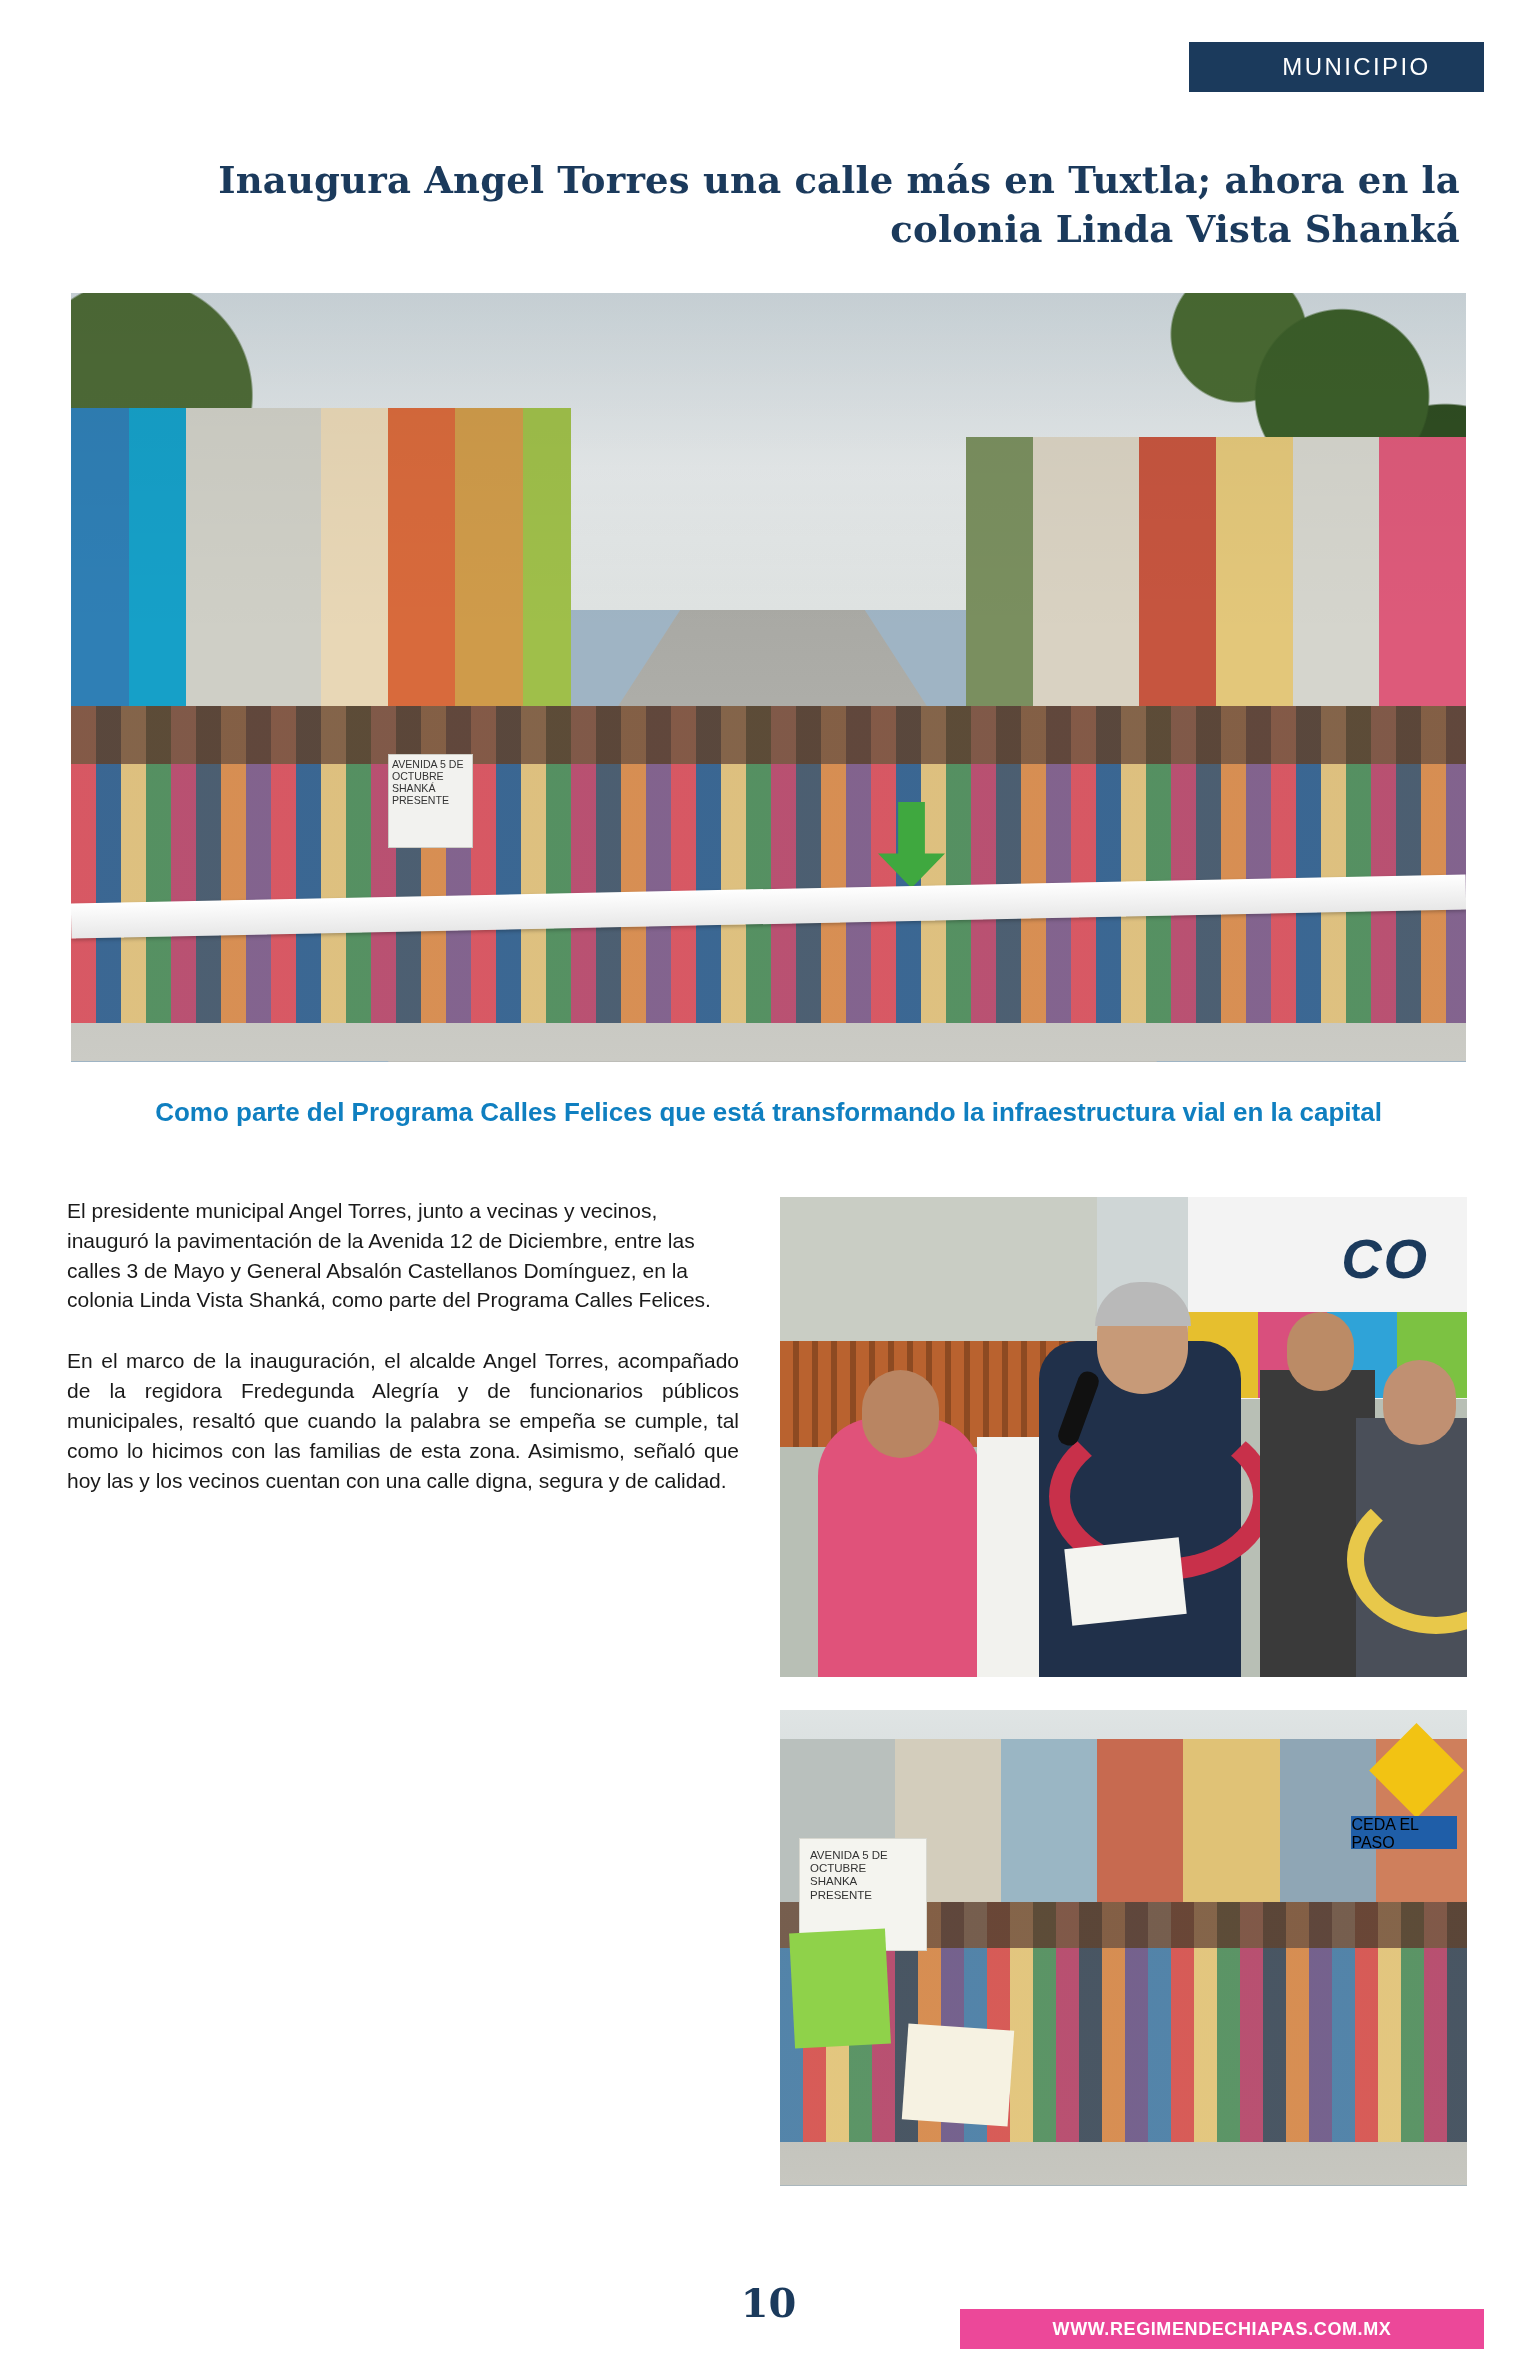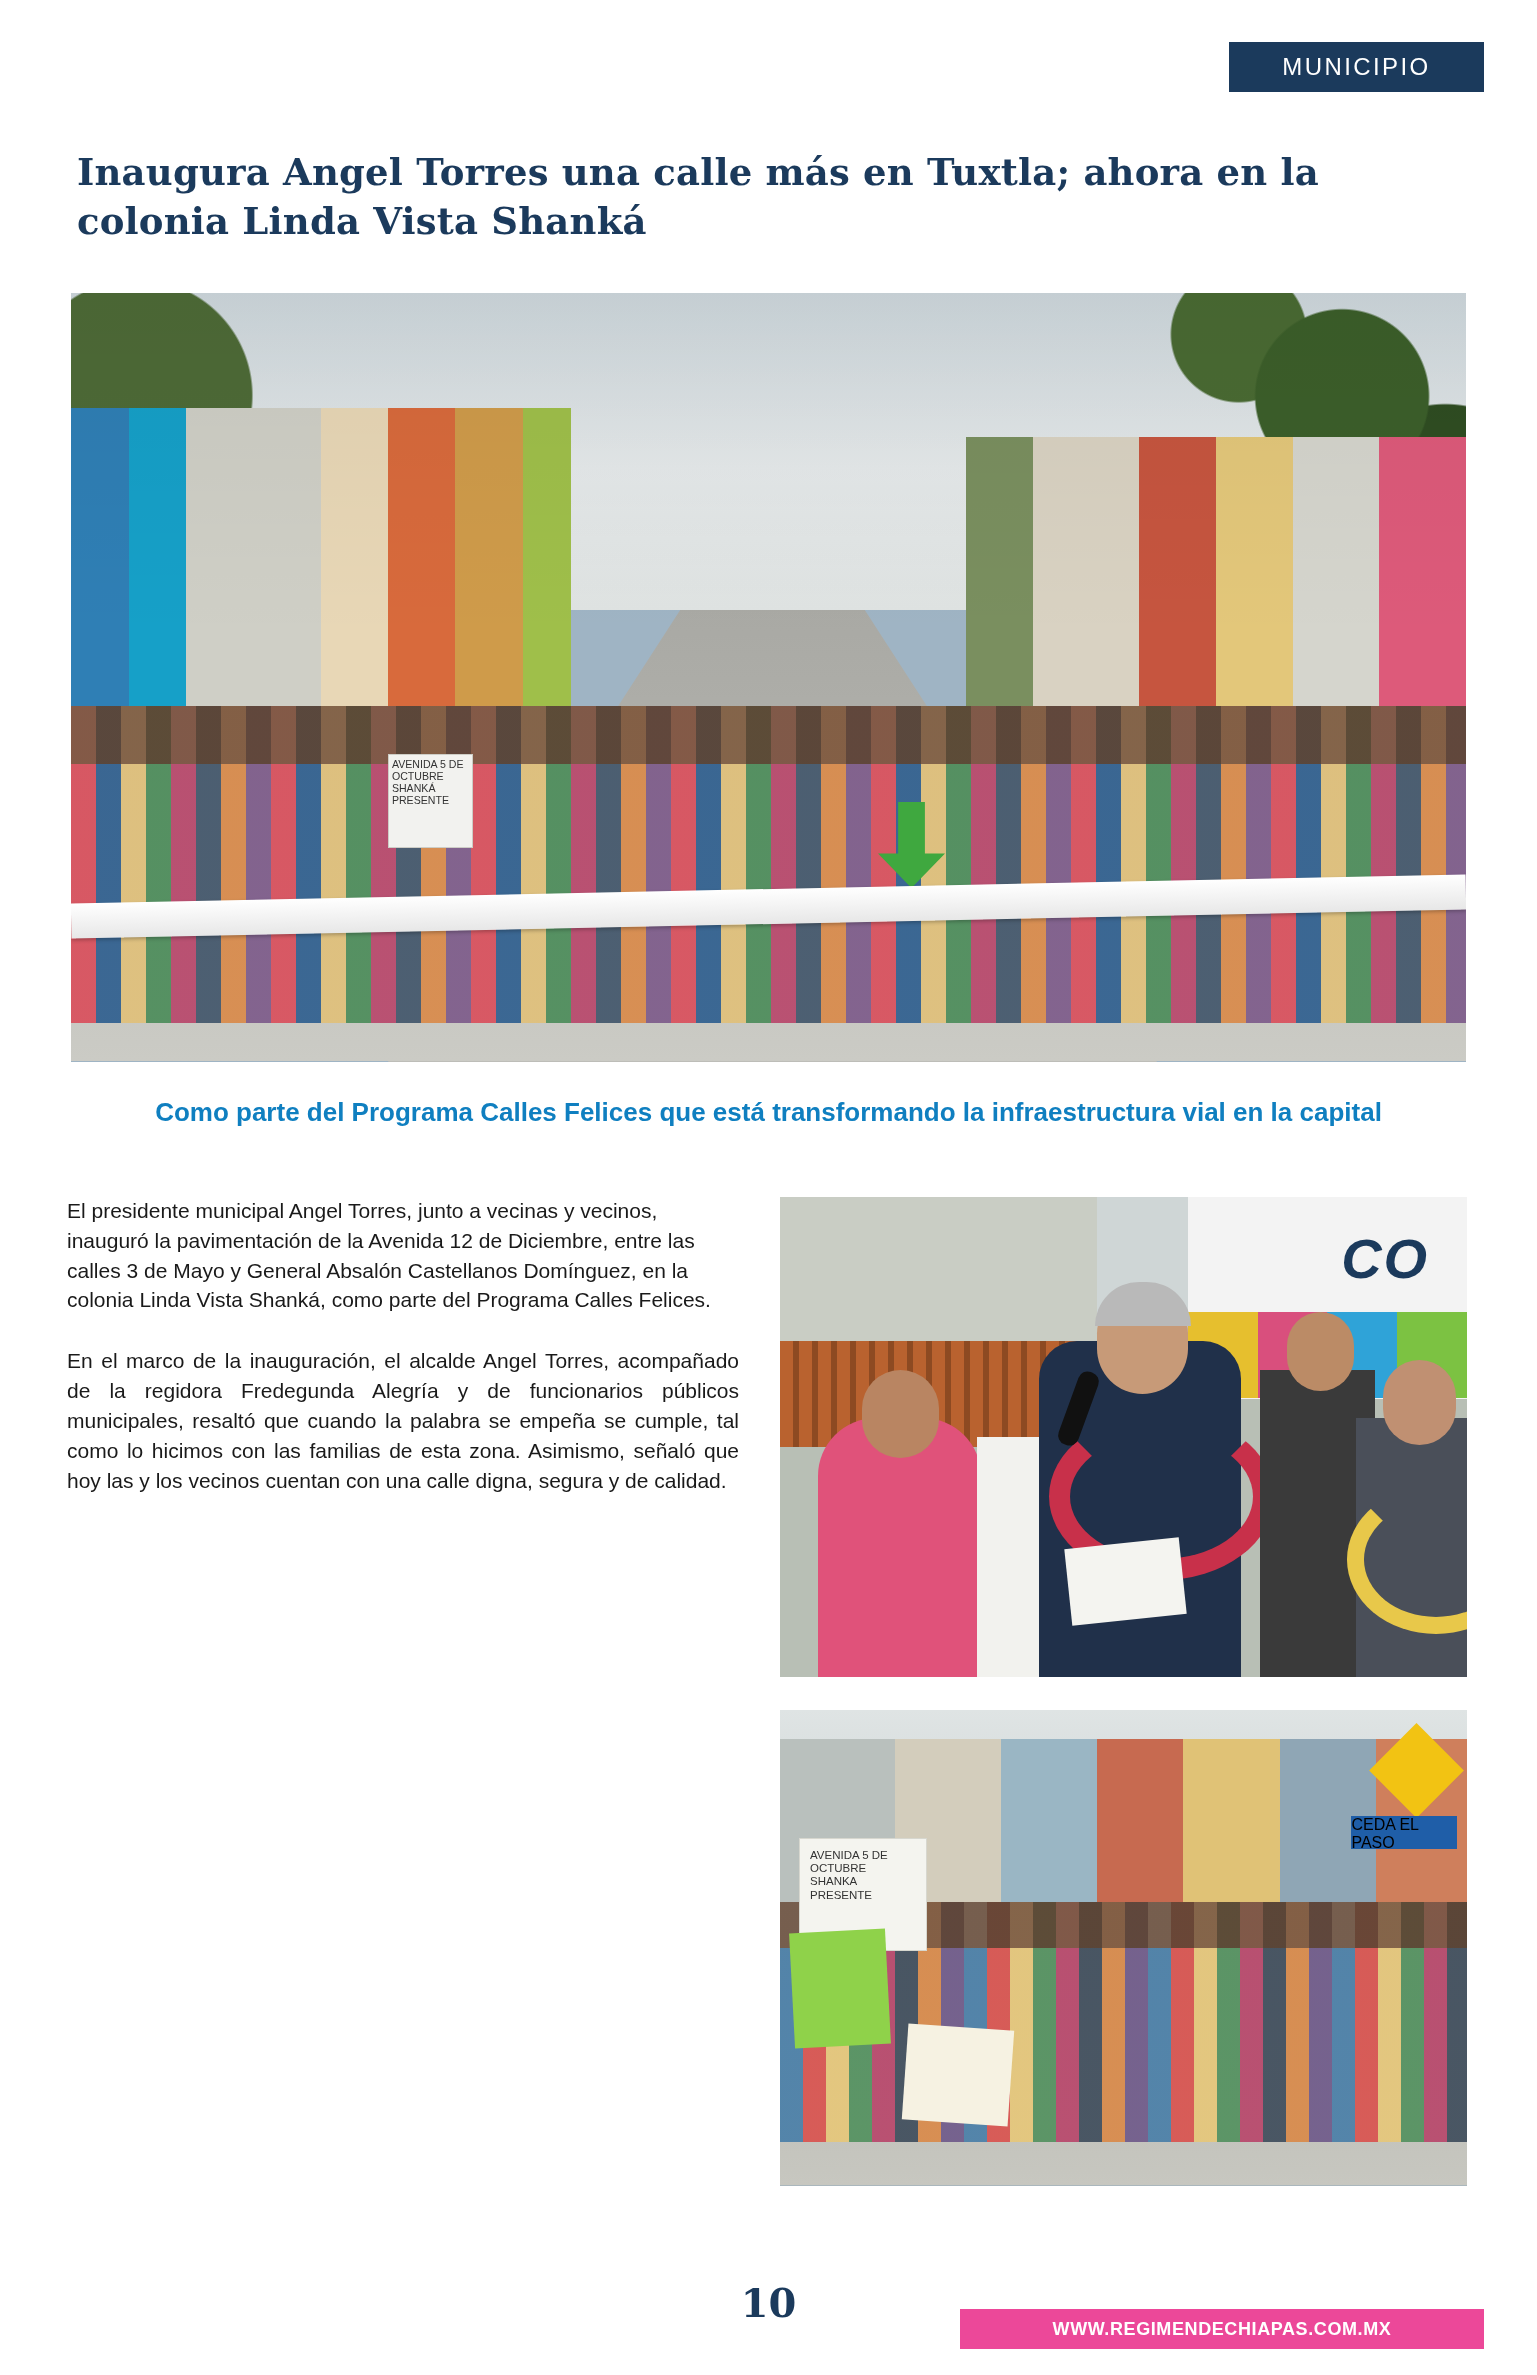--- a/index.html
+++ b/index.html
@@ -23,29 +23,30 @@
     width: 255px;
     height: 50px;
     background: #1b3a5c;
     color: #ffffff;
     display: flex;
     align-items: center;
     justify-content: center;
     letter-spacing: 2.4px;
     font-size: 24px;
     font-weight: 500;
+    padding-left: 40px;
   }
 
   
   .headline {
     position: absolute;
-    top: 123px;
+    top: 131px;
     left: 77px;
     width: 1383px;
-    text-align: left;
+    text-align: right;
     color: #1b3a5c;
     font-family: "DejaVu Serif", serif;
     font-weight: bold;
     font-size: 37px;
     line-height: 1.32;
     letter-spacing: 0.2px;
   }
 
   
   .main-photo {

